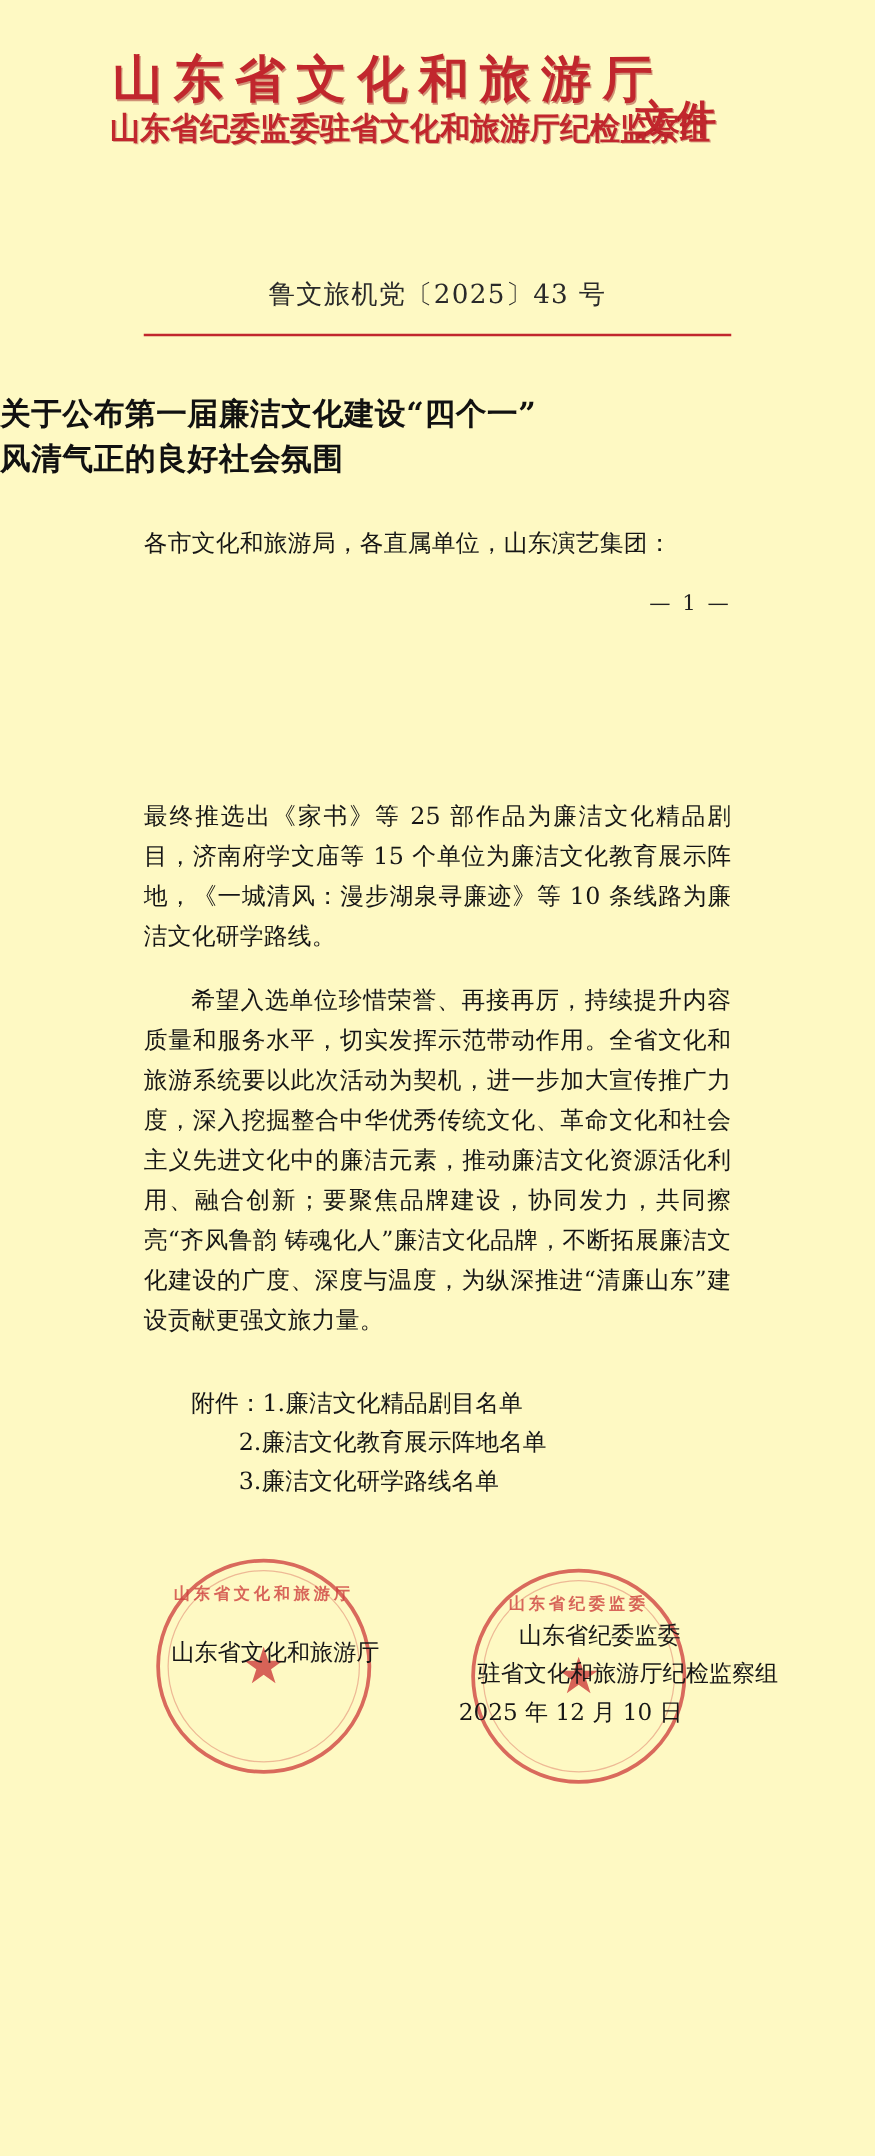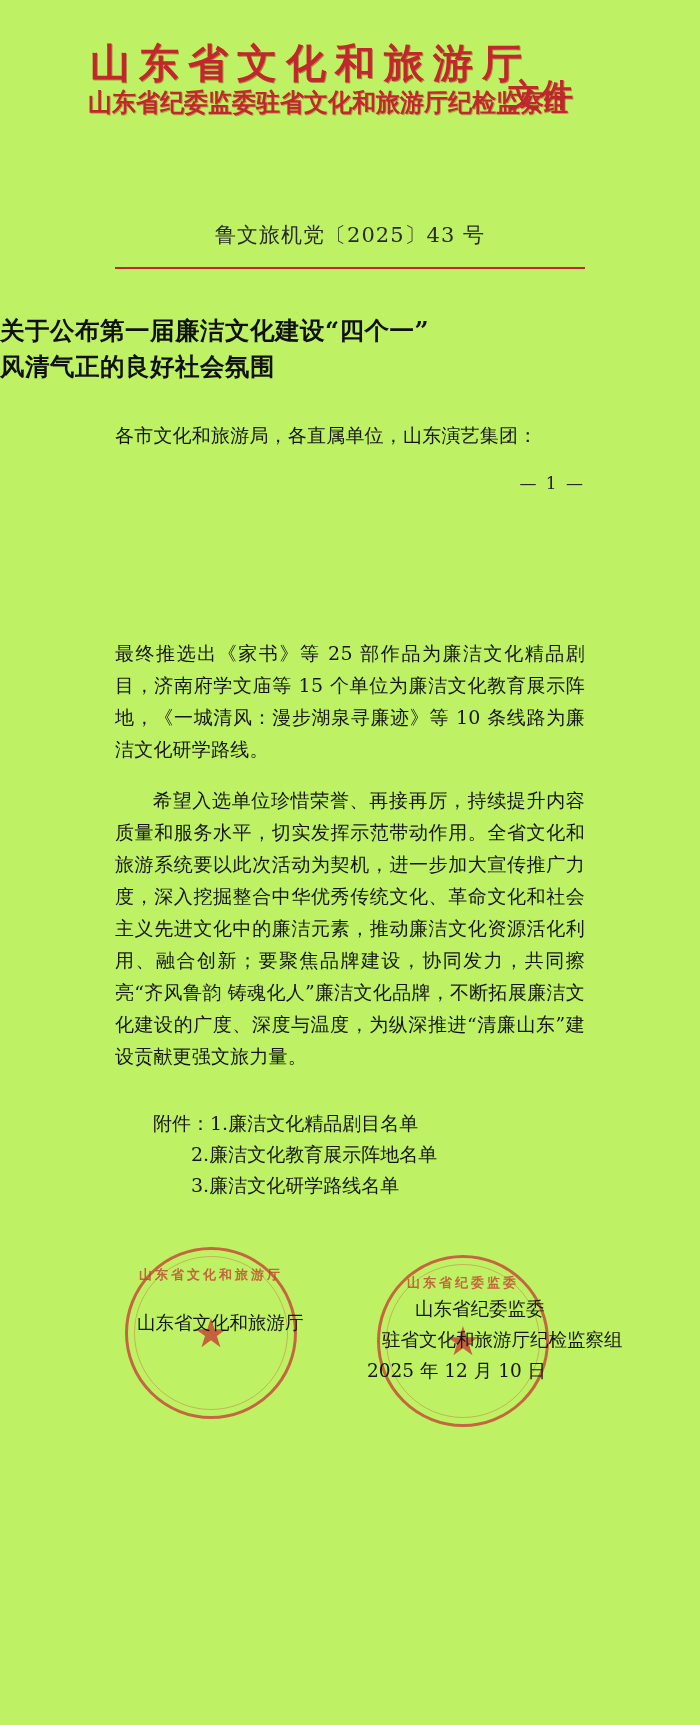--- a/index.html
+++ b/index.html
@@ -15,21 +15,21 @@
     color: #1a1a1a;
     overflow: hidden;
   }
 
   
   .page {
     position: relative;
     width: 700px;
     height: 1725px;
     padding: 0;
-    background: #bef264;
+    background: #fef9c3;
   }
 
   
   .masthead {
     position: relative;
     height: 175px;
     padding-top: 28px;
   }
   .mast-rows {
     position: relative;

